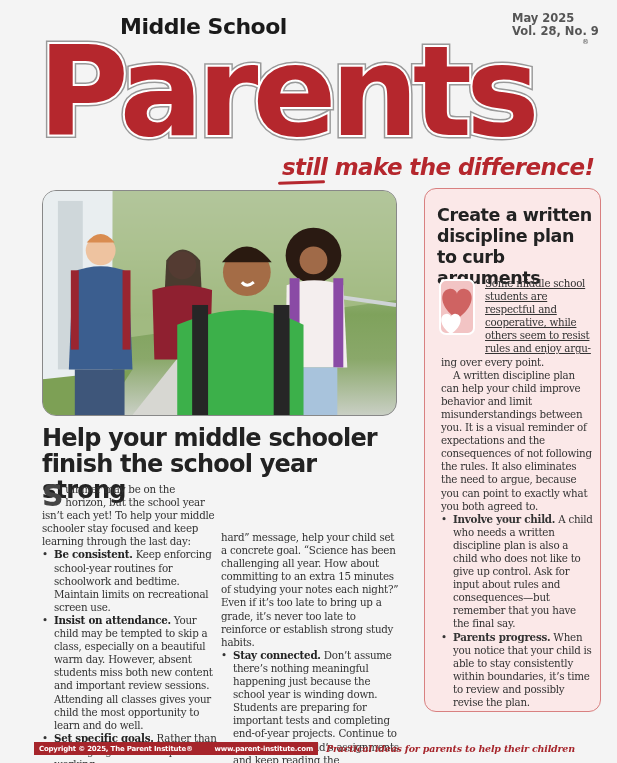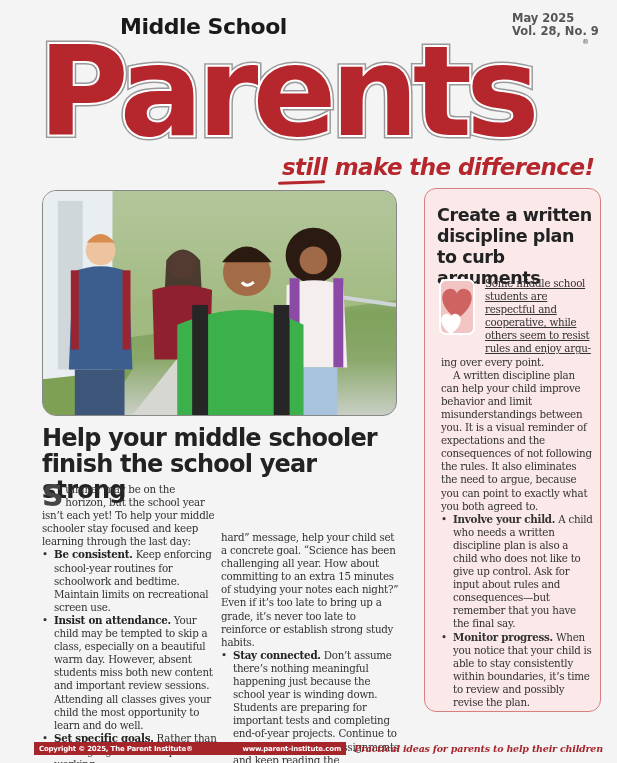--- a/index.html
+++ b/index.html
@@ -42,21 +42,21 @@
   .heart-box .box { position: absolute; left: 0; top: 0; width: 36px; height: 56px; background: #f2c4c4; border: 2px solid #fff; border-radius: 7px; }
   .sb-body { position: absolute; left: 16px; top: 88px; width: 152px; font-size: 10.3px; line-height: 13.1px; color: #333; letter-spacing: -0.25px; }
   .sb-body .wrap { padding-left: 44px; text-decoration: underline; }
   .sb-body p.ind { text-indent: 12px; }
   .sb-body ul { list-style: none; padding: 0; margin: 0; }
   .sb-body li { position: relative; padding-left: 12px; }
   .sb-body li::before { content: "•"; position: absolute; left: 0; }
 
   
   .footer { position: absolute; left: 34px; top: 742px; height: 13px; display: flex; align-items: center; }
-  .f-bar { background: #a6252b; color: #fff; height: 13px; width: 312px; display: flex; justify-content: space-between; align-items: center; padding: 0 5px; font-family: "DejaVu Sans", sans-serif; font-size: 7px; font-weight: bold; letter-spacing: -0.2px; }
+  .f-bar { background: #a6252b; color: #fff; height: 13px; width: 284px; display: flex; justify-content: space-between; align-items: center; padding: 0 5px; font-family: "DejaVu Sans", sans-serif; font-size: 7px; font-weight: bold; letter-spacing: -0.2px; }
   .f-tag { margin-left: 8px; color: #a6252b; font-family: "DejaVu Serif", serif; font-style: italic; font-weight: bold; font-size: 9.5px; letter-spacing: -0.2px; white-space: nowrap; }
 </style>
 </head>
 <body>
 
 <div class="masthead">
   <svg class="logo" viewBox="0 0 520 140">
     <text class="logo-outline" x="8" y="125">Parents</text>
     <text class="logo-text" x="8" y="125">Parents</text>
   </svg>
@@ -131,21 +131,21 @@
       <path d="M20 40 C2 28 2 12 12 10 C17 9 20 13 20 15 C20 13 23 9 28 10 C38 12 38 28 20 40 Z" fill="#cf6362"></path>
       <path d="M14 55 C2 47 2 36 9 35 C12 34 14 37 14 38 C14 37 16 34 19 35 C26 36 26 47 14 55 Z" fill="#ffffff"></path>
     </svg>
   </div>
   <div class="sb-body">
     <p class="wrap">Some middle school students are respectful and cooperative, while others seem to resist rules and enjoy argu-</p>
     <p>ing over every point.</p>
     <p class="ind">A written discipline plan can help your child improve behavior and limit misunderstandings between you. It is a visual reminder of expectations and the consequences of not following the rules. It also eliminates the need to argue, because you can point to exactly what you both agreed to.</p>
     <ul>
       <li><b>Involve your child.</b><span> A child who needs a written discipline plan is also a child who does not like to give up control. Ask for input about rules and consequences—but remember that you have the final say.</span></li>
-      <li><b>Monitor progress.</b><span> When you notice that your child is able to stay consistently within boundaries, it’s time to review and possibly revise the plan.</span></li>
+      <li><b>Parents progress.</b><span> When you notice that your child is able to stay consistently within boundaries, it’s time to review and possibly revise the plan.</span></li>
     </ul>
   </div>
 </div>
 
 <div class="footer">
   <div class="f-bar">
     <span>Copyright © 2025, The Parent Institute®</span>
     <span>www.parent-institute.com</span>
   </div>
   <div class="f-tag">Practical ideas for parents to help their children</div>

